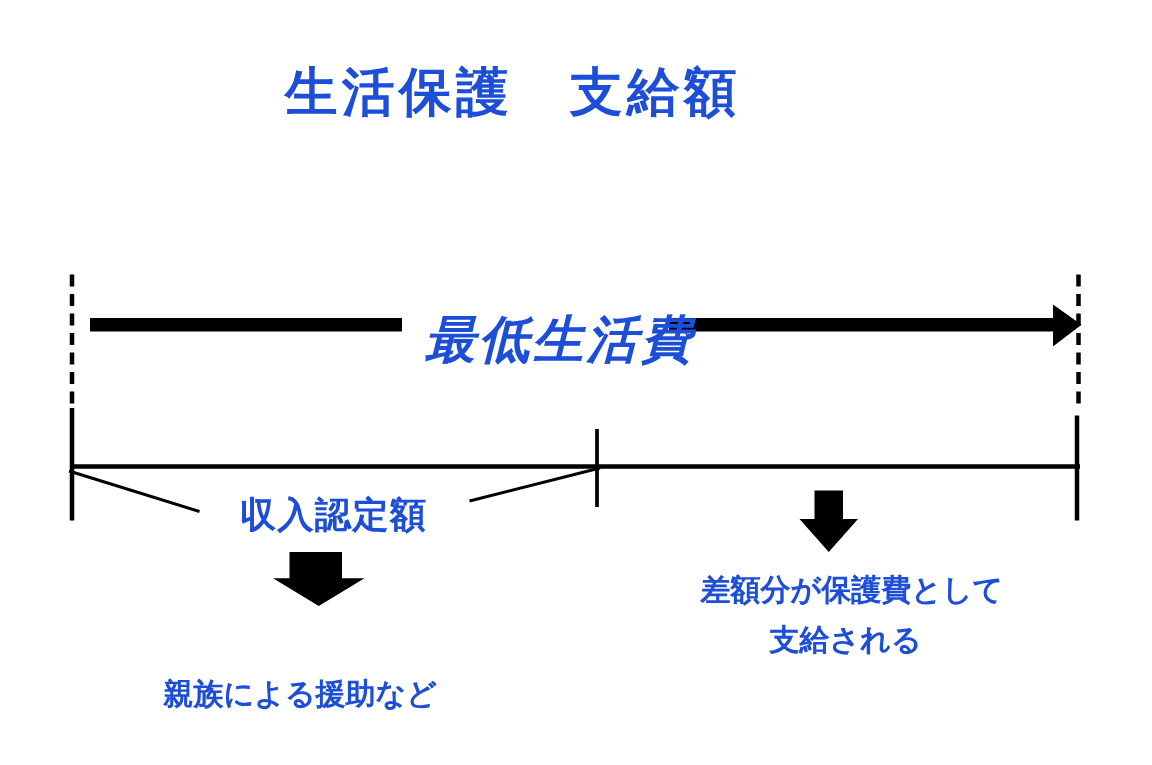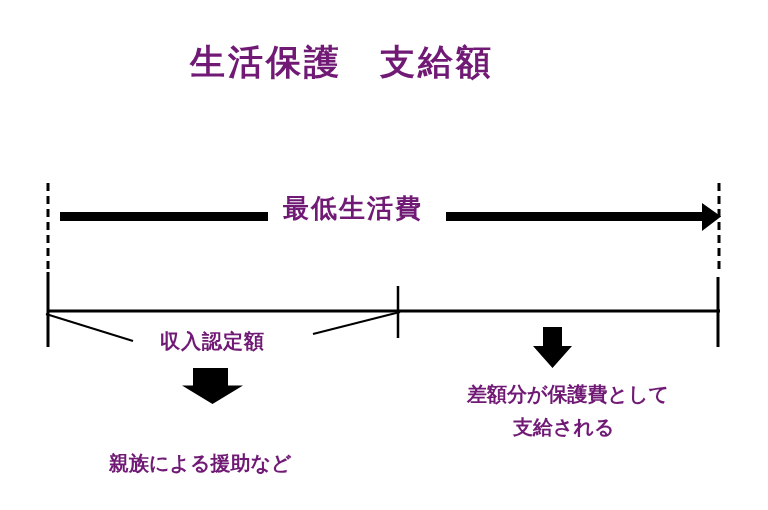--- a/index.html
+++ b/index.html
@@ -15,41 +15,42 @@
     background: #ffffff;
     overflow: hidden;
   }
   #lines {
     position: absolute;
     left: 0;
     top: 0;
   }
   .t {
     position: absolute;
-    color: #701a75;
+    color: #1d4ed8;
     font-weight: 700;
     white-space: nowrap;
     line-height: 1.15;
   }
   .title {
     left: 190px;
     top: 42px;
     font-size: 35px;
     letter-spacing: 3px;
   }
   .min-cost-label {
     left: 283px;
-    top: 194px;
-    font-size: 26px;
+    top: 208px;
+    font-size: 34px;
     letter-spacing: 2px;
+    font-style: italic;
   }
   .income-label {
     left: 160px;
     top: 330px;
-    font-size: 20px;
+    font-size: 24px;
     letter-spacing: 1px;
   }
   .note {
     font-size: 20px;
   }
   .note-left-1 { left: 109px; top: 420px; }
   .note-left-2 { left: 109px; top: 452px; }
   .note-right-1 { left: 467px; top: 383px; }
   .note-right-2 { left: 467px; top: 416px; margin-left: 46px; }
 </style>

